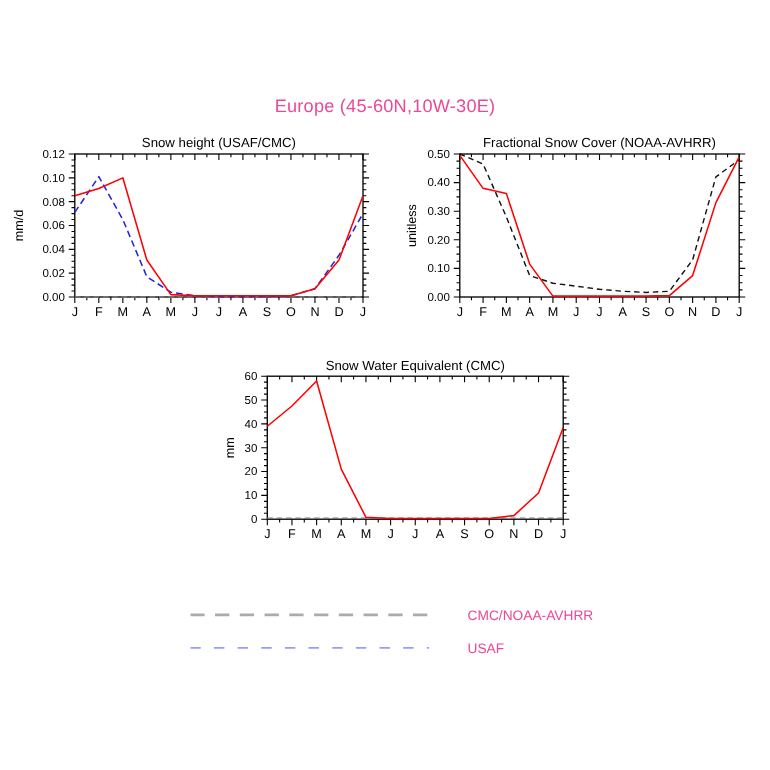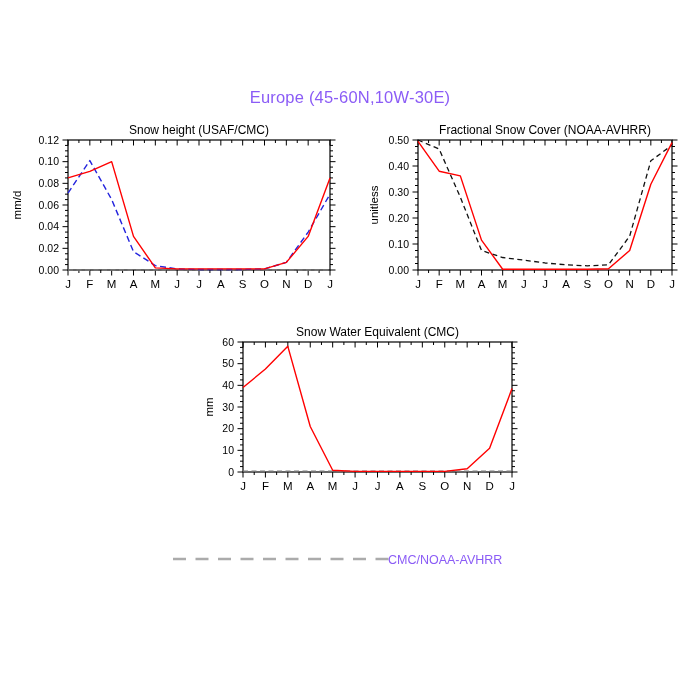--- a/index.html
+++ b/index.html
@@ -1,27 +1,27 @@
 <!DOCTYPE html>
 <html><head>
 <meta charset="utf-8">
 <style>
   html,body{margin:0;padding:0;background:#fff;}
   #canvas{position:relative;width:700px;height:700px;background:#ffffff;overflow:hidden;
-          font-family:"Liberation Sans", sans-serif;color:#8b5cf6;}
+          font-family:"Liberation Sans", sans-serif;color:#ec4899;}
   #main-title{position:absolute;left:0;top:88px;width:700px;text-align:center;
               font-size:16.5px;letter-spacing:0.2px;}
   .chart-box{position:absolute;}
   #chart0{left:0px;top:108px;width:350px;height:195px;}
   #chart1{left:350px;top:108px;width:350px;height:195px;}
   #chart2{left:175px;top:310px;width:350px;height:195px;}
   #legend{position:absolute;left:0;top:546px;width:700px;}
   .legend-row{position:relative;height:30px;}
   .legend-row svg{position:absolute;left:173px;top:9px;}
-  .legend-label{position:absolute;left:388px;top:7px;font-size:12.5px;white-space:nowrap;}
+  .legend-label{position:absolute;left:425px;top:7px;font-size:12.5px;white-space:nowrap;}
   svg text{fill:#000;}
 </style>
 </head>
 <body>
 
 <div id="canvas">
   <div id="main-title">Europe (45-60N,10W-30E)</div>
 
   <div id="chart0" class="chart-box"><svg width="350" height="195" viewBox="0 0 350 195">
         <rect x="68" y="32" width="262" height="130" fill="none" stroke="#000" stroke-width="1.2"></rect>
@@ -415,14 +415,20 @@
         <polyline points="68.00,77.50 90.42,59.08 112.83,36.33 135.25,116.50 157.67,160.27 180.08,161.35 202.50,161.35 224.92,161.35 247.33,161.35 269.75,161.35 292.17,158.75 314.58,138.17 337.00,78.58" fill="none" stroke="#ff0000" stroke-width="1.4" stroke-linejoin="round"></polyline>
       </svg></div>
 
   <div id="legend">
     <div class="legend-row">
       <svg width="222" height="8" class="legend-line">
           <line x1="0" y1="4" x2="217" y2="4" stroke="#ababab" stroke-width="2.4" stroke-dasharray="13 9.5"></line>
         </svg>
       <span class="legend-label">CMC/NOAA-AVHRR</span>
     </div>
+    <div class="legend-row">
+      <svg width="222" height="8" class="legend-line">
+          <line x1="0" y1="4" x2="217" y2="4" stroke="#9a9aff" stroke-width="1.6" stroke-dasharray="9.5 12"></line>
+        </svg>
+      <span class="legend-label">USAF</span>
+    </div>
   </div>
 </div>
 
 </body></html>

